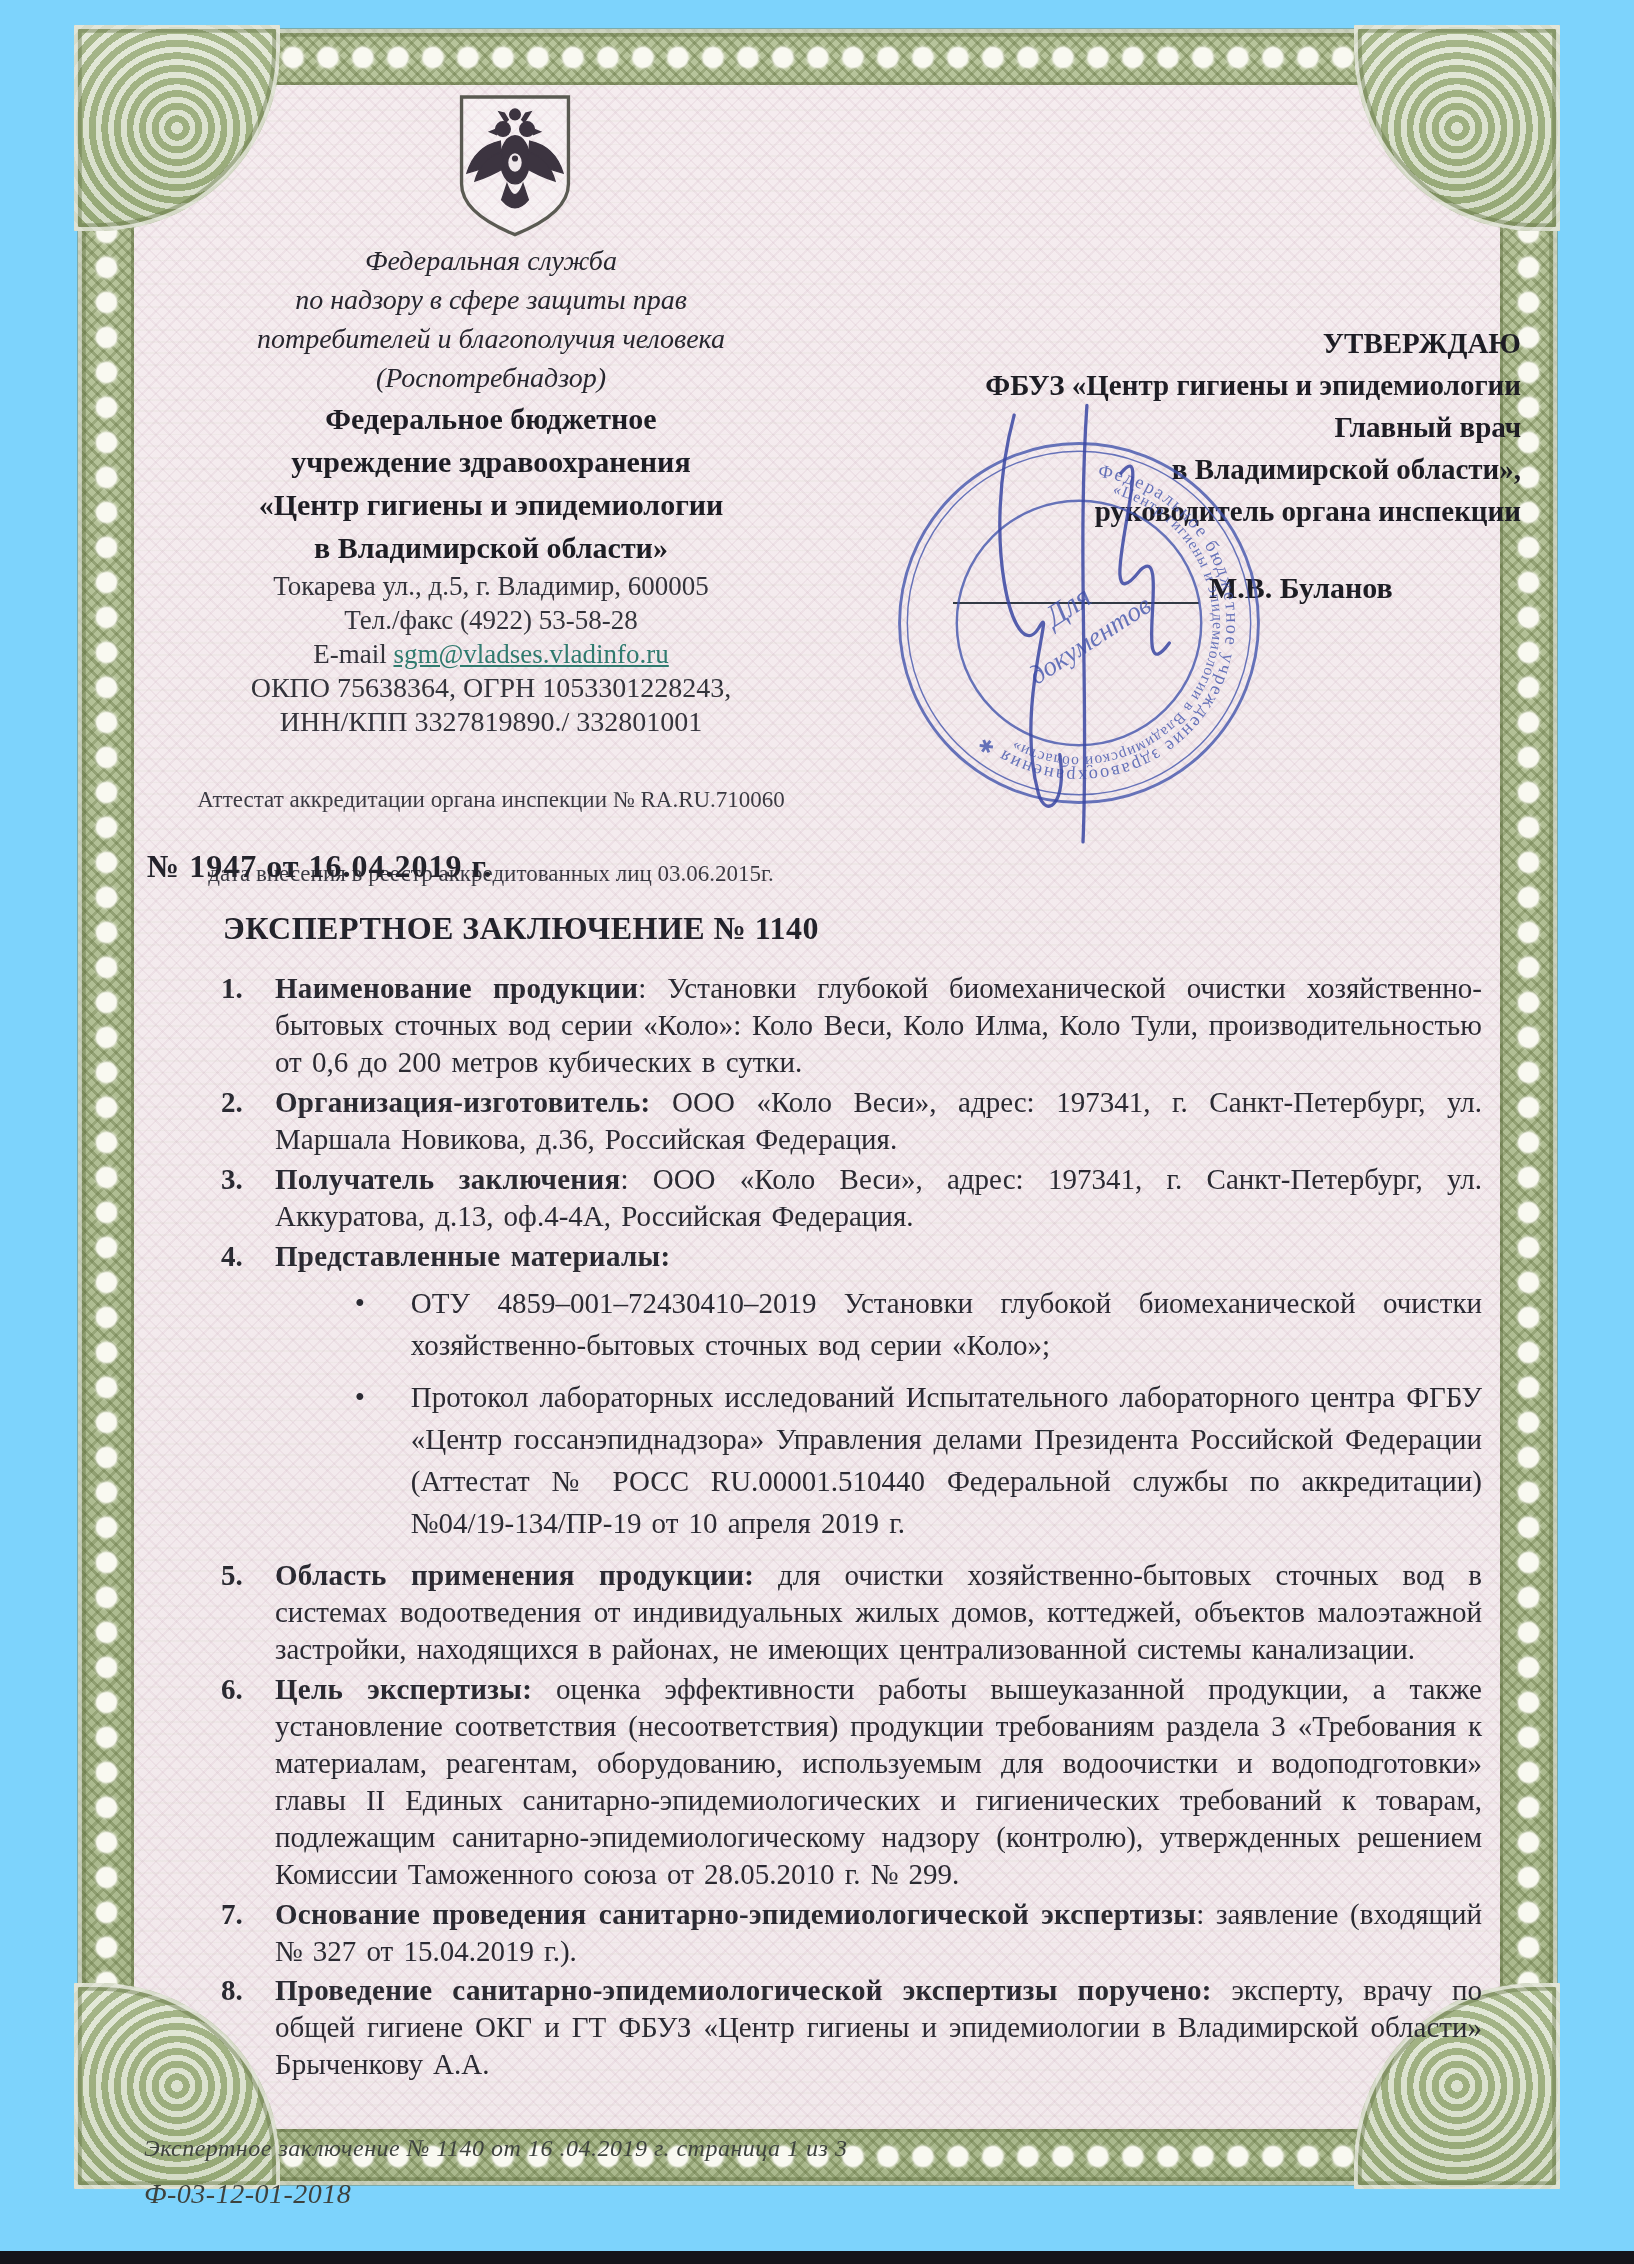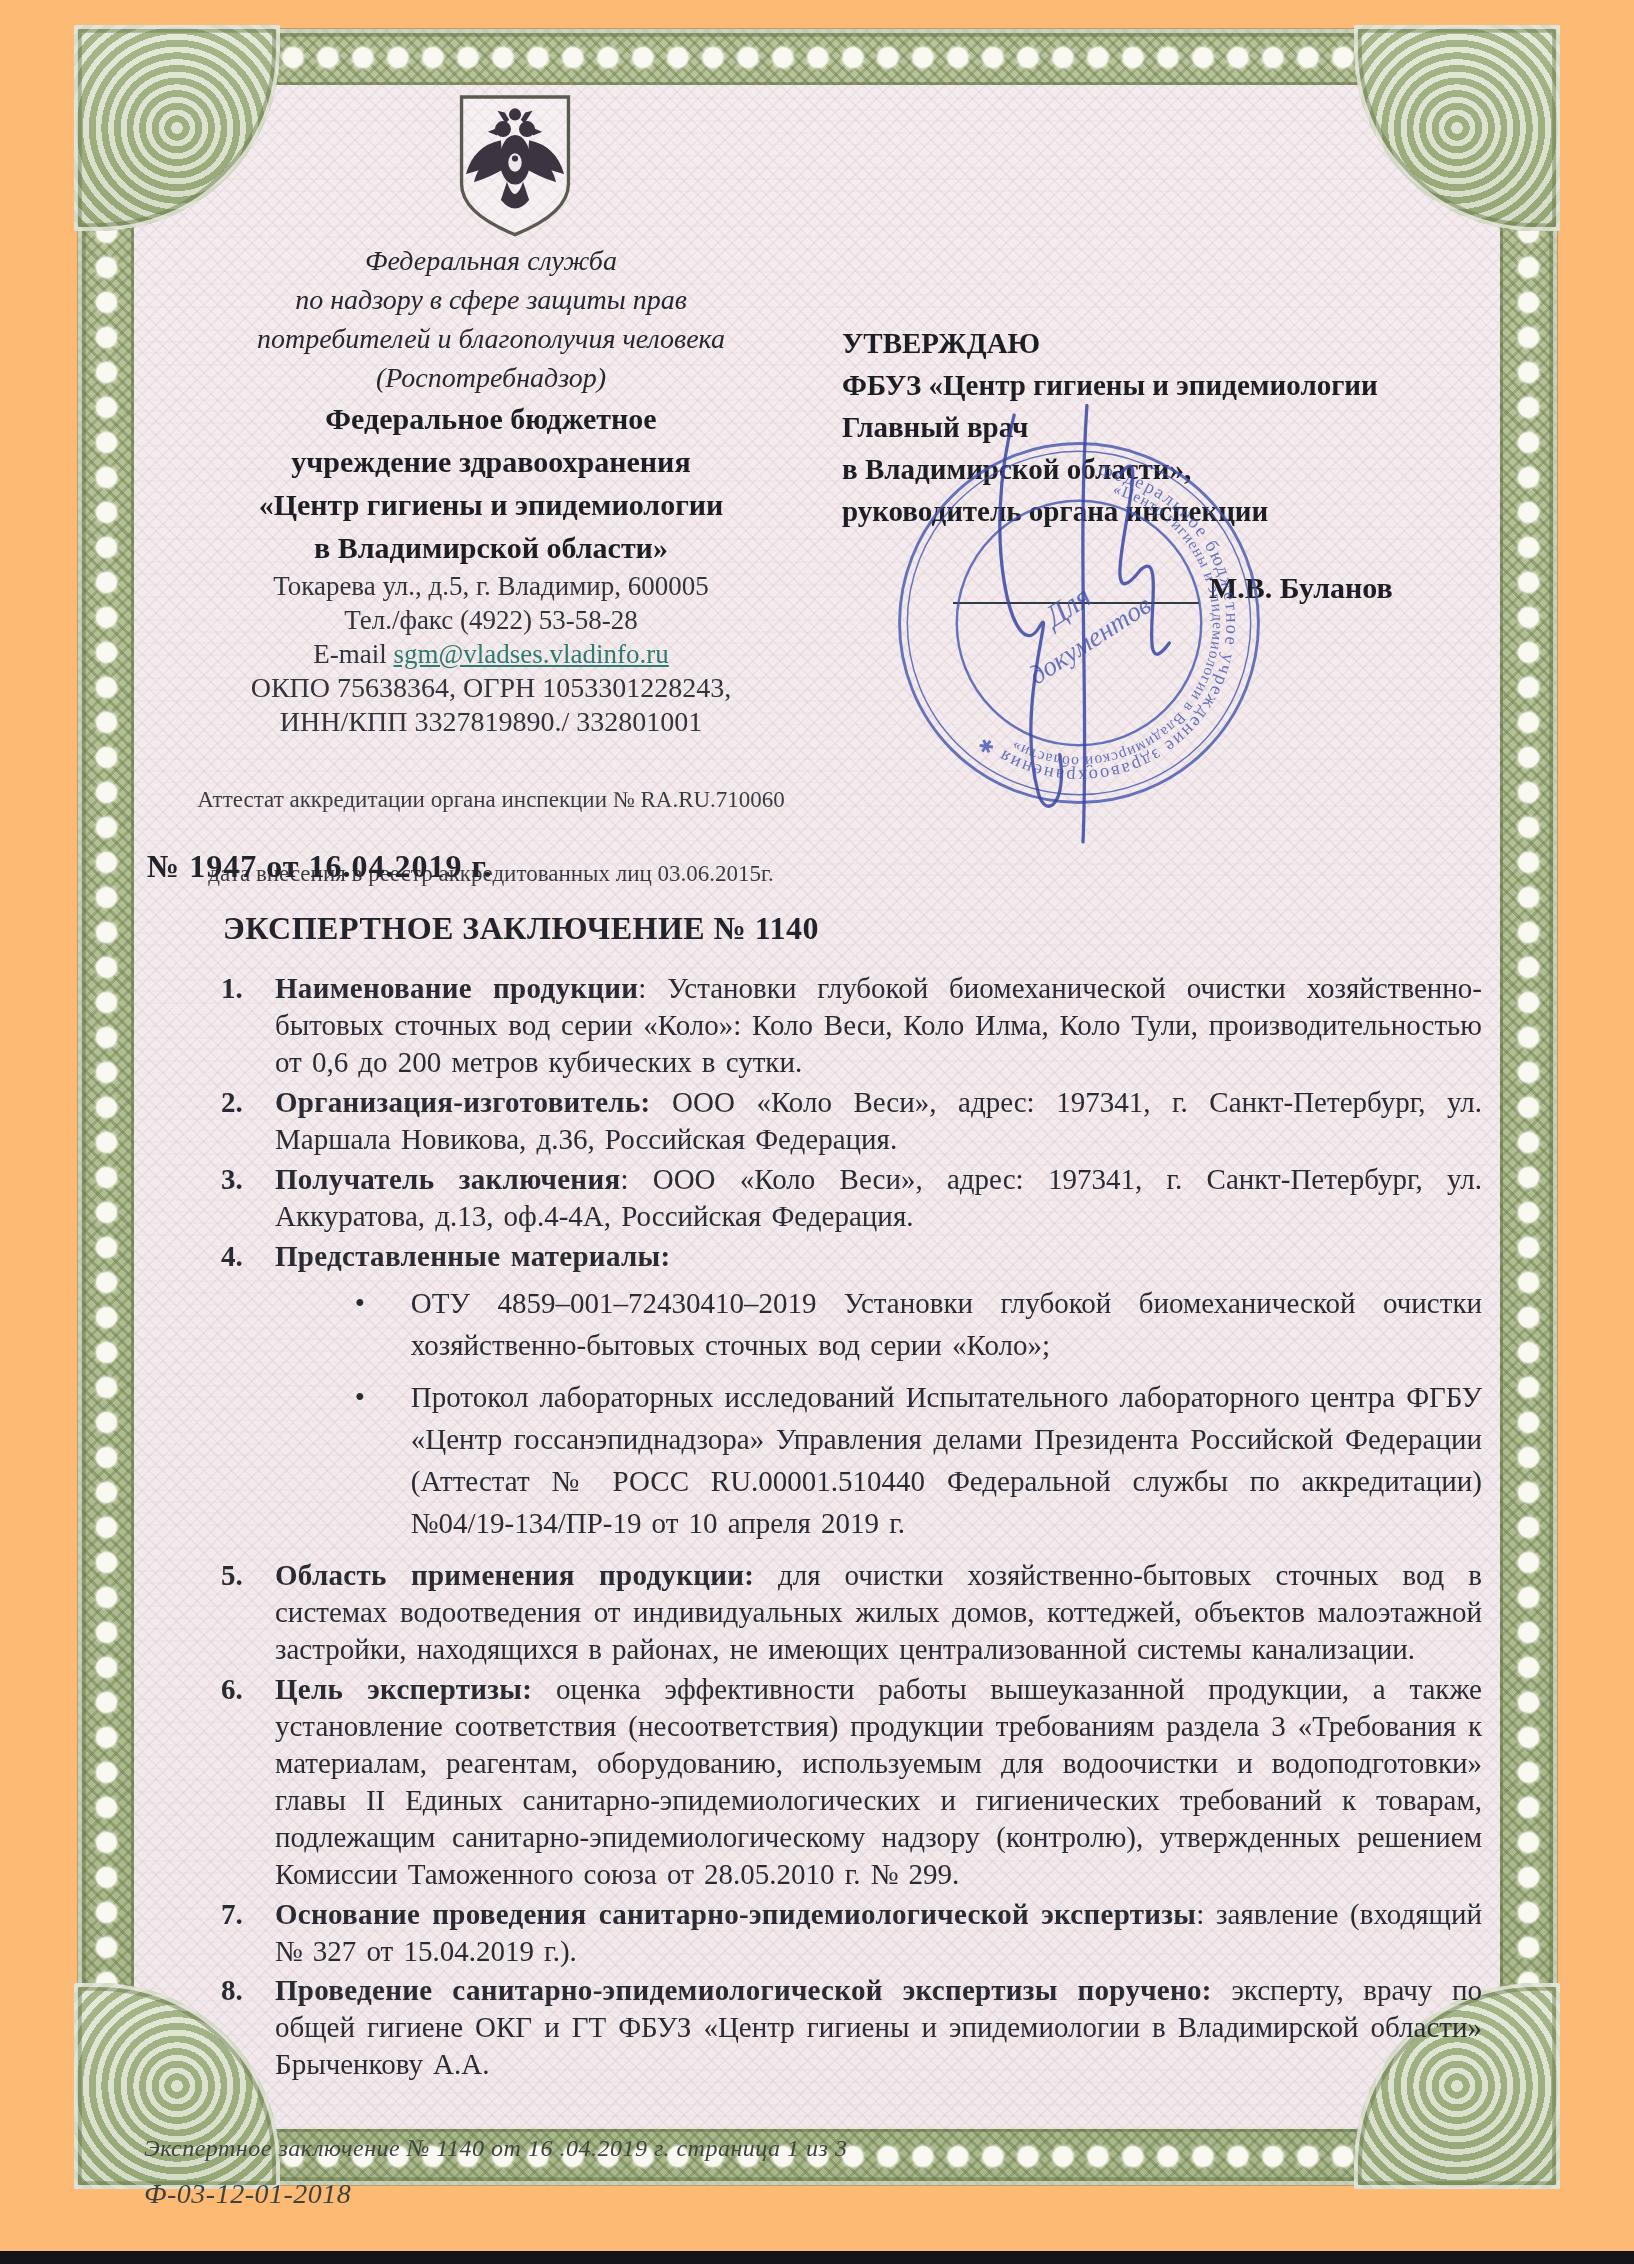--- a/index.html
+++ b/index.html
@@ -1,16 +1,16 @@
 <!DOCTYPE html>
 <html lang="ru"><head>
 <meta charset="utf-8">
 <style>
   html,body{margin:0;padding:0;background:#ffffff;}
-  .page{position:relative;width:1634px;height:2265px;background:#fdba74;overflow:hidden;
+  .page{position:relative;width:1634px;height:2265px;background:#7dd3fc;overflow:hidden;
         font-family:"Liberation Serif", serif;color:#2a2a32;}
 
   
   .frame{position:absolute;left:78px;top:29px;width:1479px;height:2156px;z-index:0;
     background:
       repeating-linear-gradient(45deg, rgba(96,112,62,.38) 0 2.9px, rgba(255,255,255,0) 2.9px 8.7px),
       repeating-linear-gradient(-45deg, rgba(96,112,62,.30) 0 2.9px, rgba(255,255,255,0) 2.9px 8.7px),
       linear-gradient(#b7c49b,#a9b88c);
     box-shadow: inset 0 0 0 3.9px rgba(255,255,255,.55), inset 0 0 0 7.8px rgba(95,110,65,.45);
     outline:1.9px solid rgba(120,132,92,.5);}
@@ -45,21 +45,21 @@
   .arms{position:absolute;left:446px;top:93px;width:138px;height:147px;z-index:3;}
   .lh{position:absolute;left:167px;top:241px;width:648px;text-align:center;z-index:3;}
   .lh .it{font-style:italic;font-size:28px;line-height:39px;color:#26262e;}
   .lh .bd{font-weight:bold;font-size:30px;line-height:43px;color:#1d1d24;}
   .lh .rg{font-size:27px;line-height:34px;color:#33333b;}
   .lh .rg2{font-size:28px;line-height:34px;color:#33333b;}
   .lh .sm{font-size:23px;line-height:26px;color:#3a3a42;margin-top:48px;}
   .email{color:#2f7a6e;text-decoration:underline;}
 
   
-  .appr{position:absolute;left:842px;top:322px;width:679px;text-align:left;z-index:3;
+  .appr{position:absolute;left:842px;top:322px;width:679px;text-align:right;z-index:3;
         font-weight:bold;font-size:29px;line-height:42px;color:#1d1d24;}
   .signer{position:absolute;left:1209px;top:571px;z-index:3;font-weight:bold;font-size:30px;color:#1d1d24;}
   .sigline{position:absolute;left:953px;top:602px;width:246px;border-top:2.9px solid #323a44;z-index:3;}
 
   .stamp{position:absolute;left:885px;top:429px;width:388px;height:388px;z-index:4;opacity:.8;}
   .signature{position:absolute;left:922px;top:386px;width:291px;height:485px;z-index:5;opacity:.85;}
 
   
   .regline{position:absolute;left:147px;top:848px;z-index:3;font-weight:bold;font-size:32px;color:#23232b;letter-spacing:1px;}
   .title{position:absolute;left:223px;top:910px;width:1271px;z-index:3;

